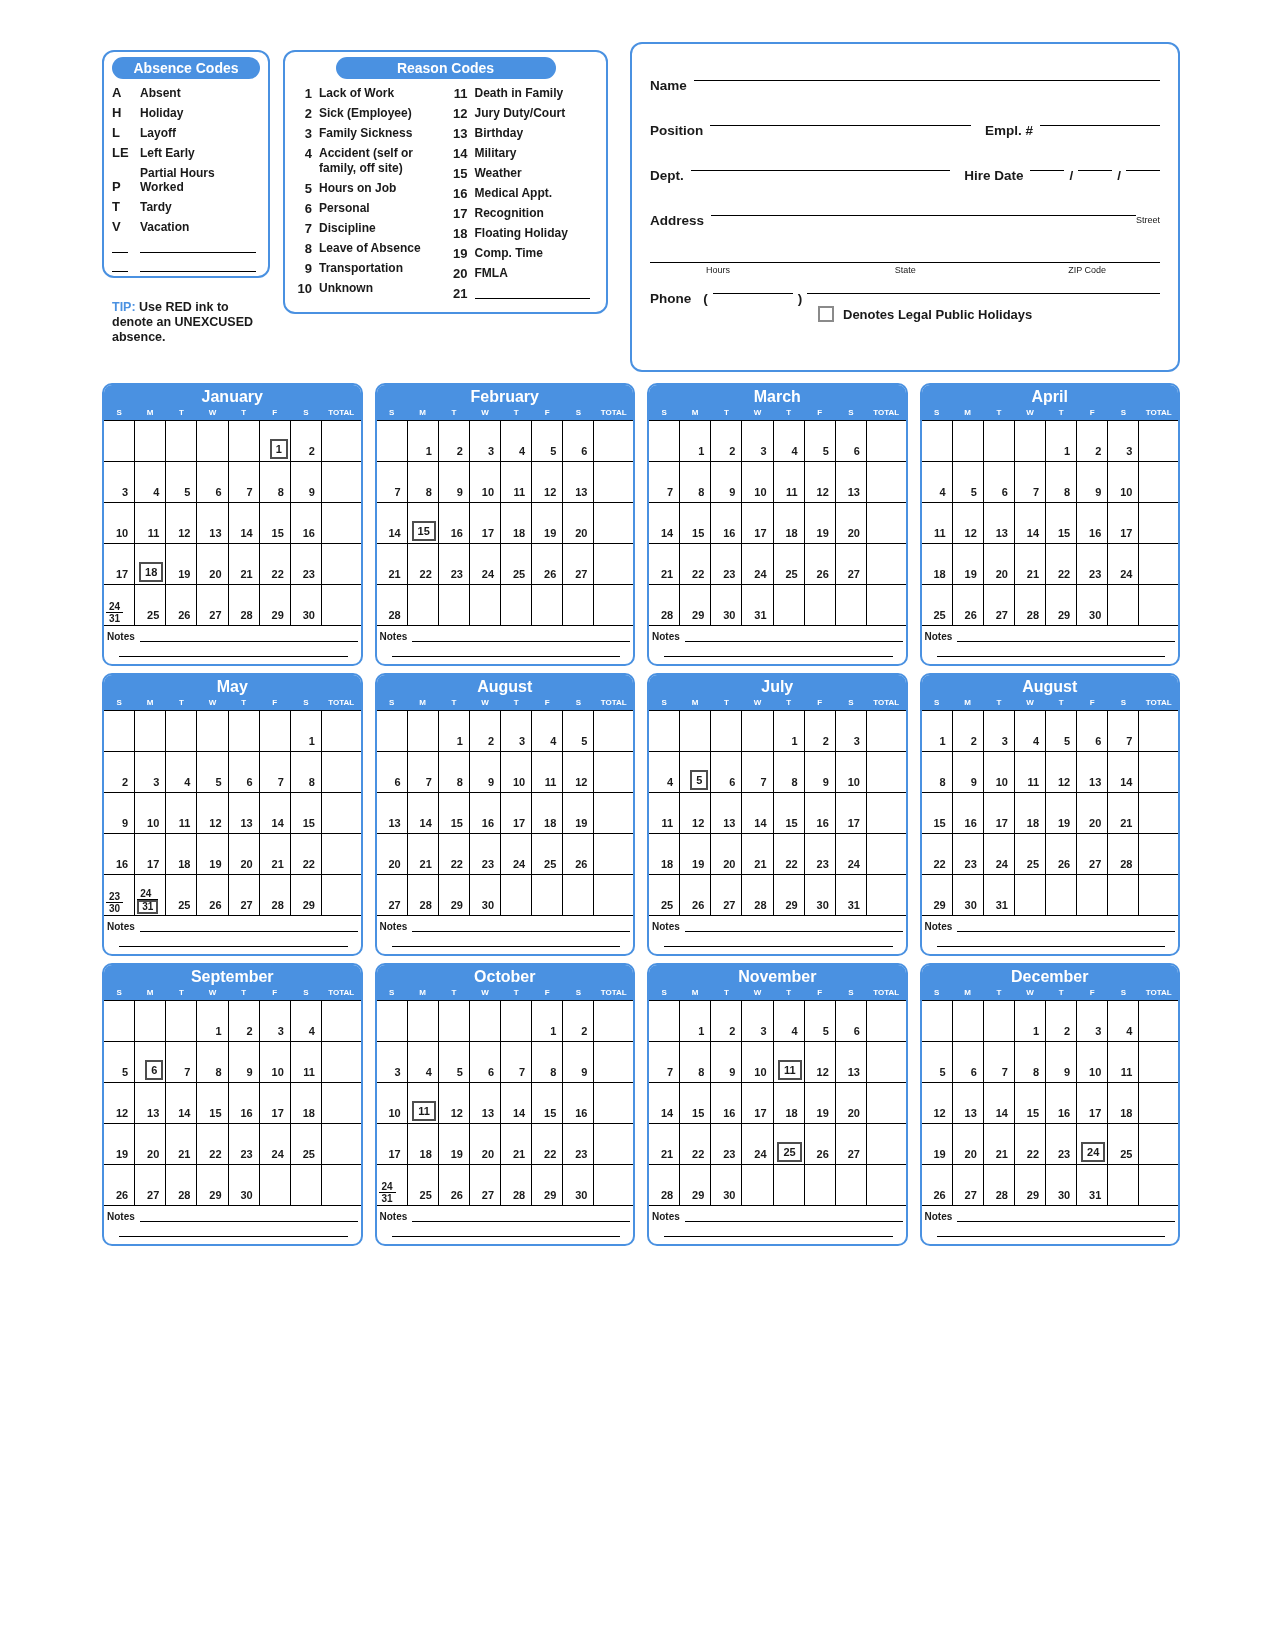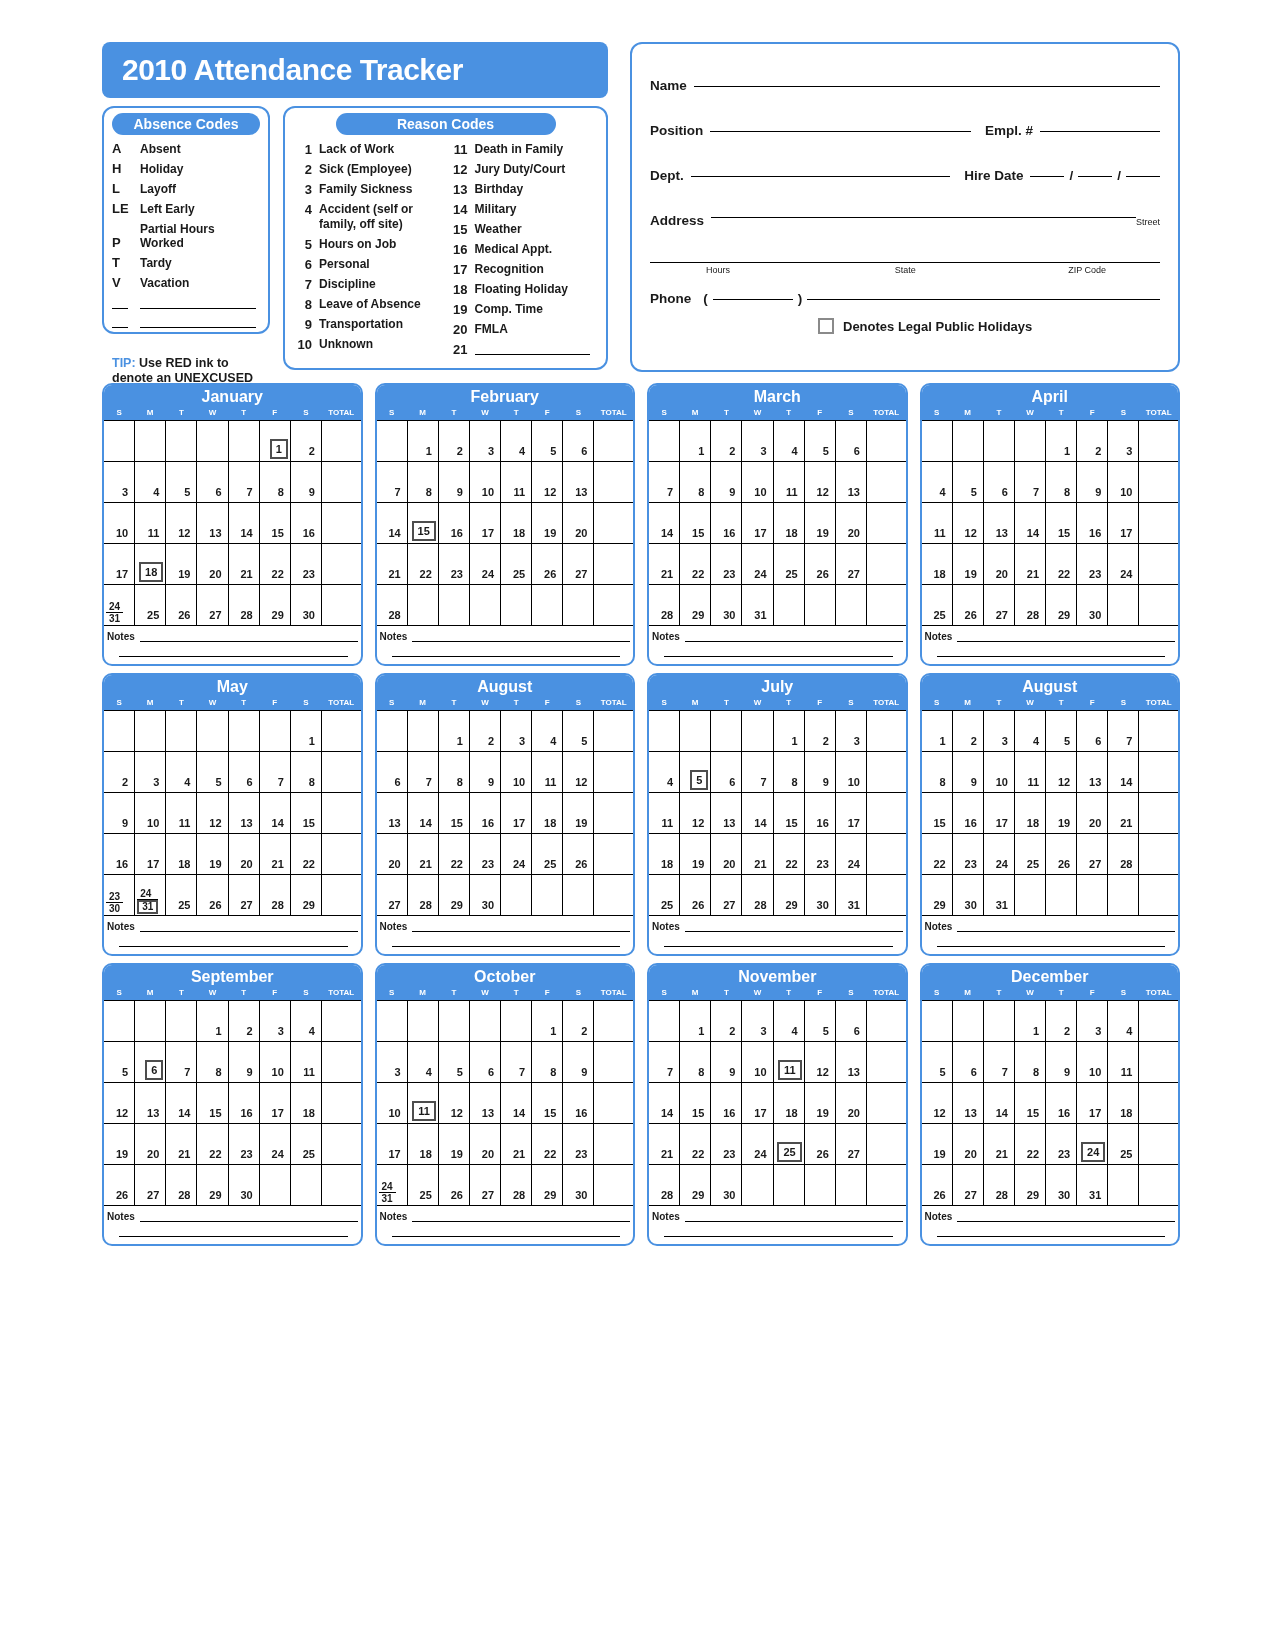--- a/index.html
+++ b/index.html
@@ -40,40 +40,40 @@
 
   .rc-cols { display:flex; gap:10px; }
   .rc-col { flex:1; }
   .rc-item { display:flex; margin-bottom:5px; line-height:15px; }
   .rc-num { width:24px; flex:0 0 24px; font-weight:bold; font-size:13px; padding-right:7px; text-align:right; }
   .rc-label { font-size:12px; font-weight:bold; }
   .rc-label-line { flex:1; border-bottom:1.5px solid #000; height:13px; margin-right:6px; }
 
   
   .emp-box { flex:1; border:2.5px solid var(--blue); border-radius:12px; padding:12px 18px 10px; height:330px; }
-  .emp-row { display:flex; align-items:center; font-weight:bold; font-size:13.5px; }
+  .emp-row { display:flex; align-items:flex-start; font-weight:bold; font-size:13.5px; }
   .lbl { white-space:nowrap; padding-right:7px; }
   .fline { border-bottom:1.5px solid #000; height:3px; flex:1; }
   .fline.w120 { flex:0 0 120px; }
   .fline.w38  { flex:0 0 34px; }
   .fline.w90  { flex:0 0 80px; }
   .sep { padding:0 5px; }
   .ml { margin-left:14px; }
   .mt-name { margin-top:22px; }
   .mt-std  { margin-top:30px; }
   .addr-col { flex:1; display:flex; flex-direction:row; }
   .sub-center { text-align:center; font-size:9px; font-weight:normal; margin-top:2px; }
   .cityline { margin-top:32px; border-bottom:1.5px solid #000; height:3px; }
   .subs { position:relative; height:12px; font-size:9px; font-weight:normal; margin-top:2px; }
   .subs span { position:absolute; }
   .sub-city { left:11%; }
   .sub-state { left:48%; }
   .sub-zip { left:82%; }
   .mt-phone { margin-top:14px; }
-  .chk-row { margin-top:12px; display:flex; align-items:center; gap:9px; margin-left:168px; font-weight:bold; font-size:13px; }
+  .chk-row { display:flex; align-items:center; gap:9px; margin-left:168px; font-weight:bold; font-size:13px; }
   .chk { width:16px; height:16px; border:2px solid #8a8a8a; background:#fff; flex:0 0 16px; }
 
   
   .calendars {
     position:absolute; left:102px; top:383px; width:1078px;
     display:grid; grid-template-columns:repeat(4,1fr); gap:7px 12px;
   }
   .month { border:2.5px solid var(--blue); border-radius:10px; overflow:hidden; background:#fff; }
   .m-head { background:var(--blue); }
   .m-title { text-align:center; color:#fff; font-weight:bold; font-size:16px; line-height:21px; padding-top:1px; }
@@ -94,21 +94,20 @@
   .notes-line2 { border-bottom:1px solid #000; height:13px; margin:2px 10px 0 12px; }
 </style>
 </head>
 <body>
 
 <div class="page">
 
   <div class="top">
 
     <div class="top-left">
-      <div class="banner">2010 Attendance Tracker</div>
 
       <div class="codes-row">
 
         <div class="codes-box absence-box">
           <div class="pill">Absence Codes</div>
           <div>
               <div class="ac-row">
                 <span class="ac-code">A</span>
                 <span class="ac-label">Absent</span>
               </div>

